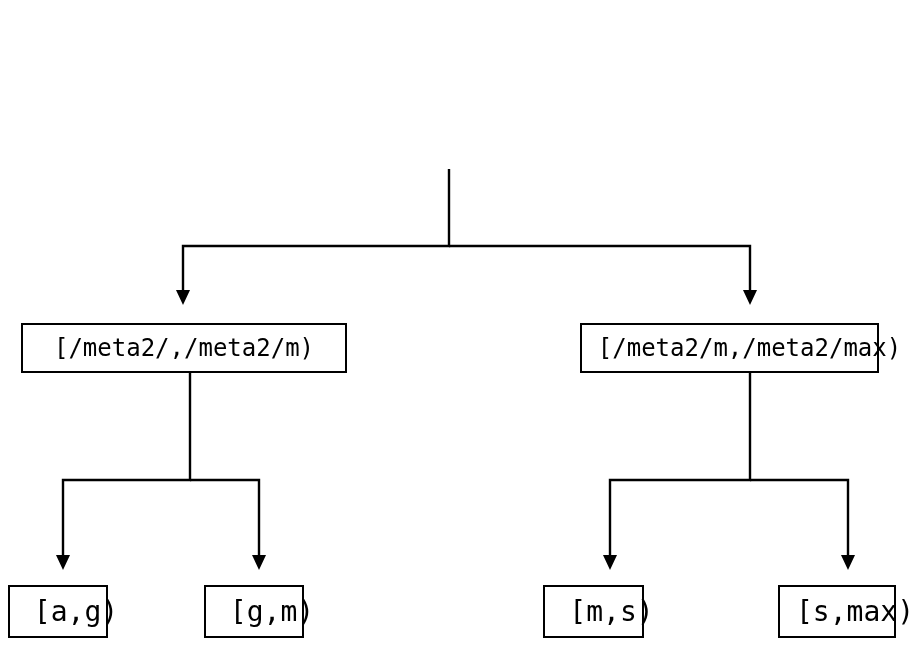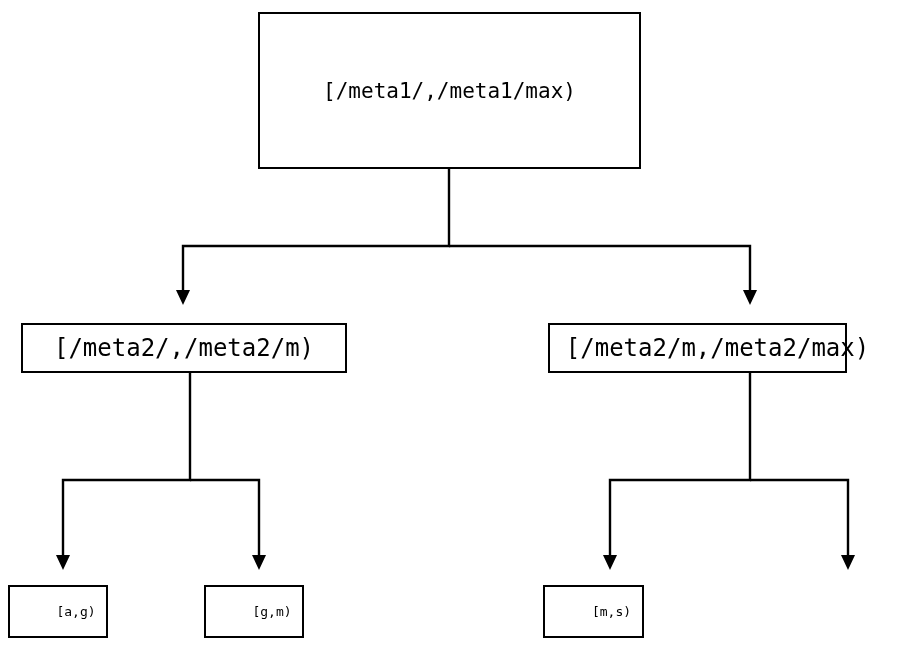--- a/index.html
+++ b/index.html
@@ -37,25 +37,25 @@
     width: 383px;
     height: 157px;
     font-size: 21px;
   }
   .node-mid {
     top: 323px;
     height: 50px;
     font-size: 24px;
   }
   .node-mid-left  { left: 21px;  width: 326px; }
-  .node-mid-right { left: 548px; width: 299px; padding-left: 40px; }
+  .node-mid-right { left: 580px; width: 299px; padding-left: 40px; }
   .node-leaf {
     top: 585px;
     height: 53px;
-    font-size: 13px;
+    font-size: 28px;
     padding-left: 36px;
   }
   .leaf-1 { left: 8px;   width: 100px; }
   .leaf-2 { left: 204px; width: 100px; text-align: right; }
   .leaf-3 { left: 543px; width: 101px; }
   .leaf-4 { left: 778px; width: 118px; }
 
   .edges {
     position: absolute;
     left: 0;
@@ -95,26 +95,26 @@
     <polyline points="190,480 259,480 259,556"></polyline>
     <polygon points="252,555 266,555 259,570"></polygon>
 
     <polyline points="750,373 750,480 610,480 610,556"></polyline>
     <polygon points="603,555 617,555 610,570"></polygon>
 
     <polyline points="750,480 848,480 848,556"></polyline>
     <polygon points="841,555 855,555 848,570"></polygon>
   </svg>
 
-  <div class="node node-root">[/meta1/,/meta1/max)</div>
 
   <div class="node node-mid node-mid-left">[/meta2/,/meta2/m)</div>
 
   <div class="node node-mid node-mid-right">[/meta2/m,/meta2/max)</div>
 
   <div class="node node-leaf leaf-1">[a,g)</div>
 
   <div class="node node-leaf leaf-2">[g,m)</div>
 
   <div class="node node-leaf leaf-3">[m,s)</div>
 
+  <div class="node node-leaf leaf-4">[s,max)</div>
 
 </div>
 
 </body></html>

